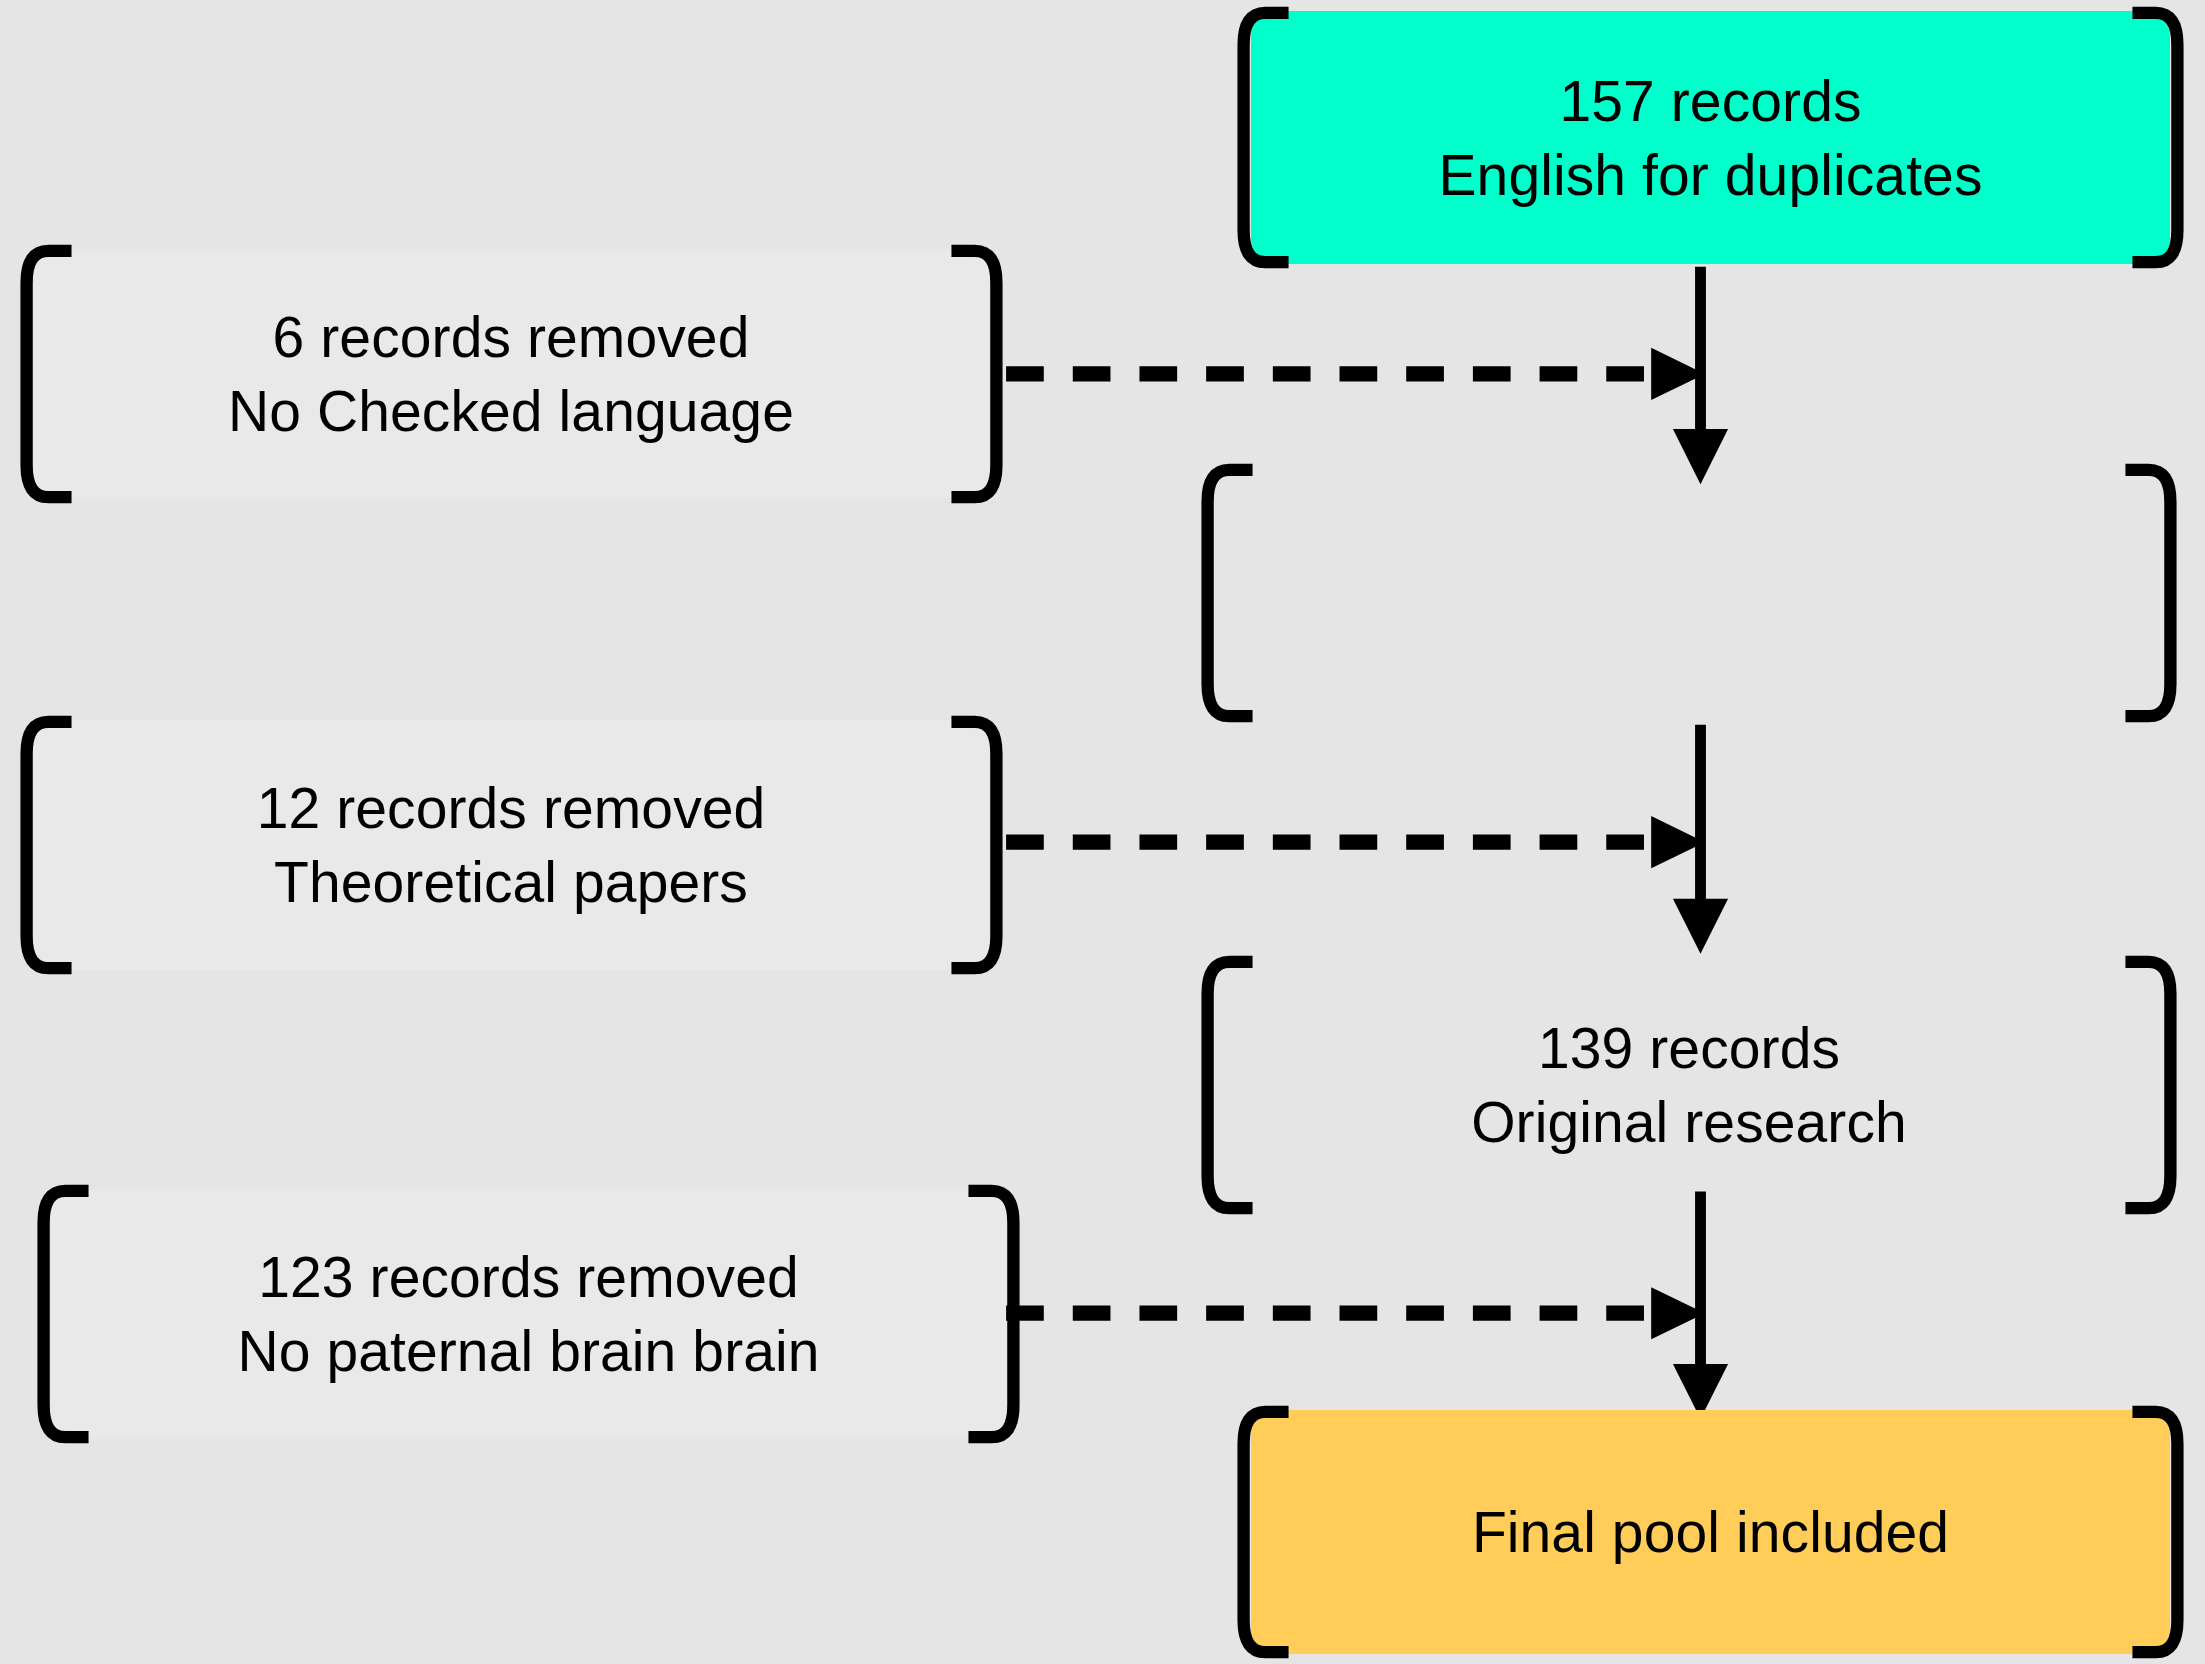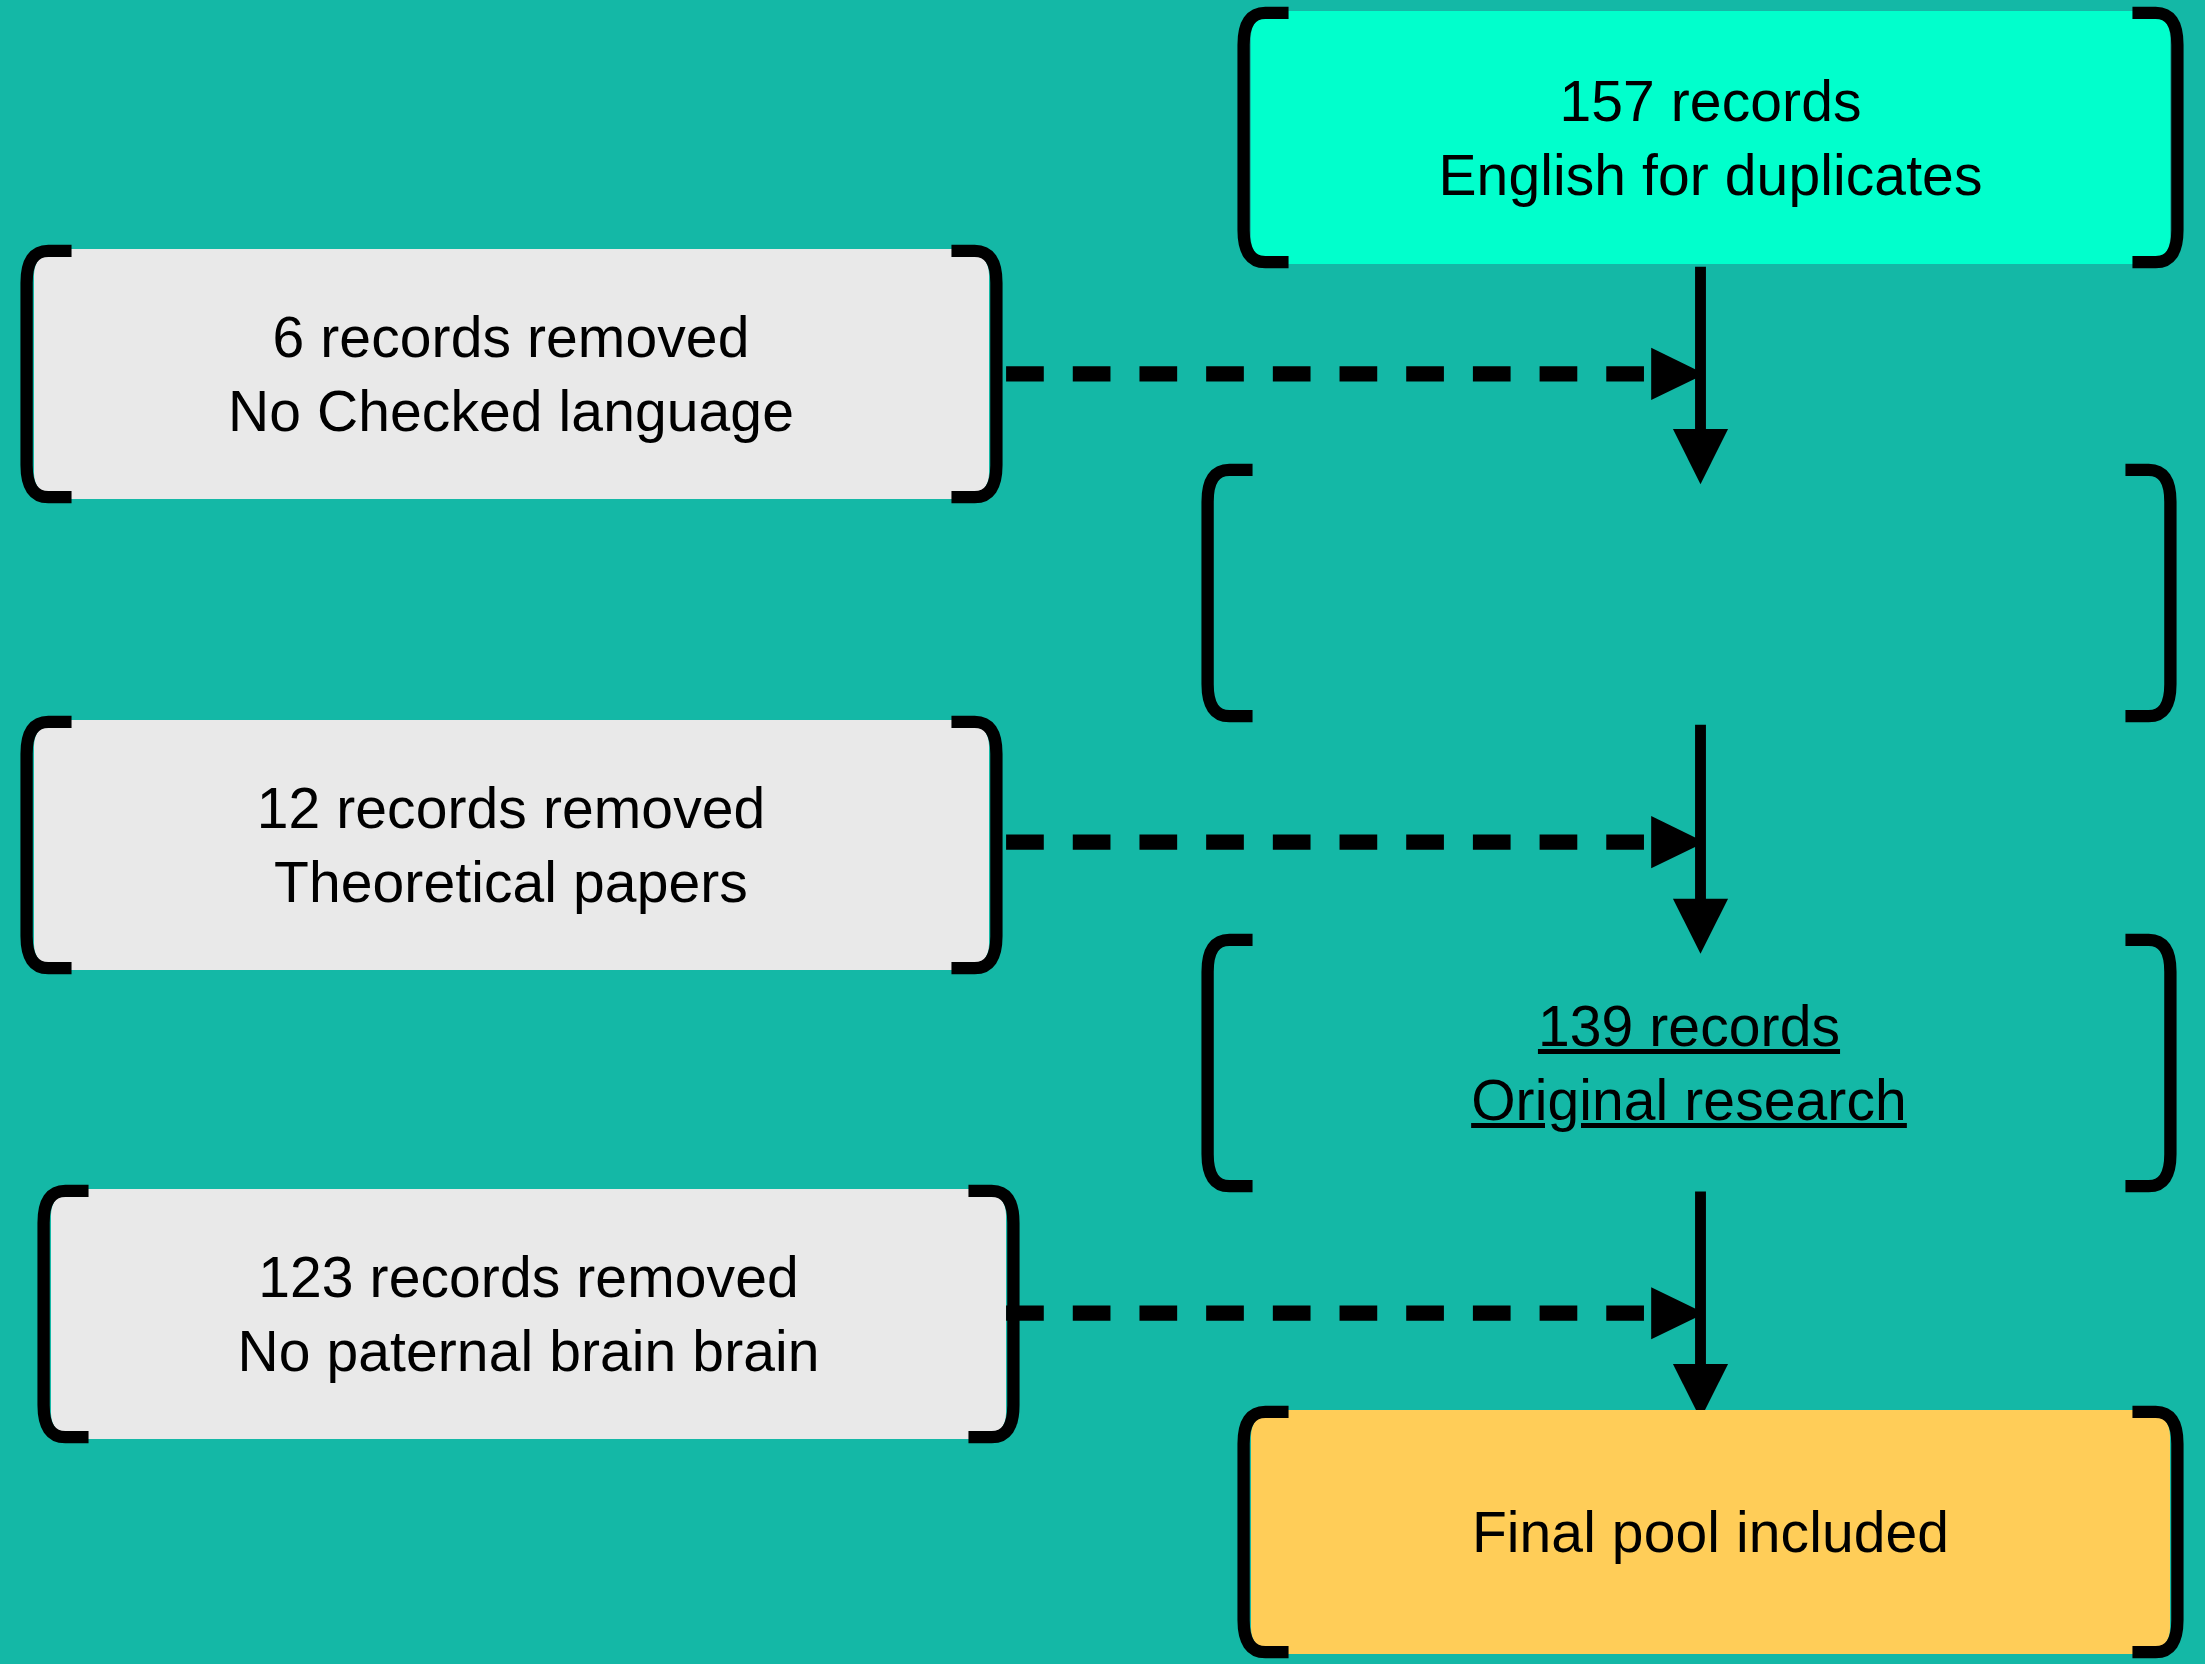--- a/index.html
+++ b/index.html
@@ -8,21 +8,21 @@
     padding: 0;
     background: #ffffff;
   }
   body {
     font-family: "Liberation Sans", "DejaVu Sans", sans-serif;
   }
   #stage {
     position: relative;
     width: 2205px;
     height: 1664px;
-    background: #14b8a6;
+    background: #e5e5e5;
     overflow: hidden;
   }
   #stage svg.layer {
     position: absolute;
     left: 0;
     top: 0;
     width: 2205px;
     height: 1664px;
     pointer-events: none;
   }
@@ -172,21 +172,21 @@
     <svg class="brackets" viewBox="0 0 1370 356" preserveAspectRatio="none">
       <path d="M 78 8 L 46 8 Q 16 8 16 52 L 16 304 Q 16 348 46 348 L 78 348"></path>
       <path d="M 1292 8 L 1324 8 Q 1354 8 1354 52 L 1354 304 Q 1354 348 1324 348 L 1292 348"></path>
     </svg>
     <div class="label">
       <span class="line">12 records removed</span>
       <span class="line">Theoretical papers</span>
     </div>
   </div>
 
-  <div class="node filled-none" style="left:1196px; top:934px; width:986px; height:258px;text-decoration:underline;">
+  <div class="node filled-none" style="left:1196px; top:956px; width:986px; height:258px;">
     <div class="fill"></div>
     <svg class="brackets" viewBox="0 0 1360 356" preserveAspectRatio="none">
       <path d="M 78 8 L 46 8 Q 16 8 16 52 L 16 304 Q 16 348 46 348 L 78 348"></path>
       <path d="M 1282 8 L 1314 8 Q 1344 8 1344 52 L 1344 304 Q 1344 348 1314 348 L 1282 348"></path>
     </svg>
     <div class="label">
       <span class="line">139 records</span>
       <span class="line">Original research</span>
     </div>
   </div>

